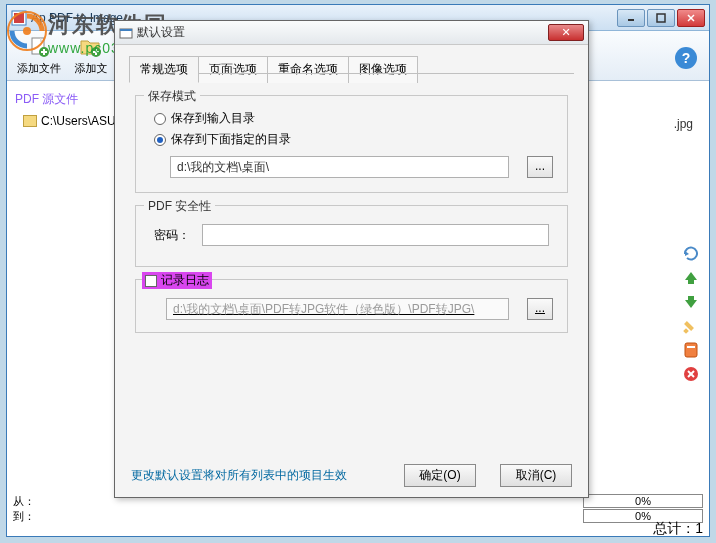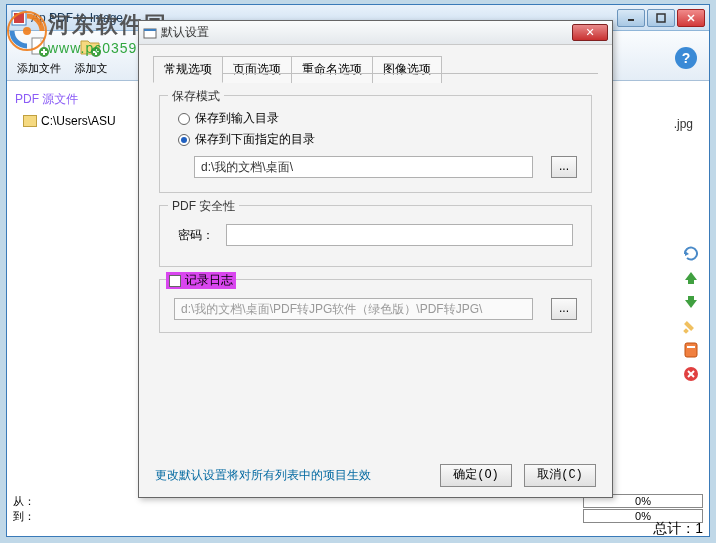--- a/index.html
+++ b/index.html
@@ -38,21 +38,21 @@
     .total-count { position: absolute; right: 6px; bottom: -4px; font-size: 14px; }
     
     
     .watermark { position: absolute; top: 10px; left: 6px; z-index: 5; pointer-events: none; opacity: 0.92; }
     .watermark-logo { width: 42px; height: 42px; float: left; }
     .watermark-text { display: inline-block; }
     .wm-cn { color: #4a4a4a; font-size: 22px; font-weight: bold; letter-spacing: 2px; }
     .wm-url { color: #20a030; font-size: 14px; letter-spacing: 1px; }
     
     
-    .dialog { position: absolute; top: 20px; left: 138px; width: 475px; height: 478px; background: #f4f4f4; border: 1px solid #666; box-shadow: 2px 2px 6px rgba(0,0,0,0.25); z-index: 10; }
+    .dialog { position: absolute; top: 20px; left: 114px; width: 475px; height: 478px; background: #f4f4f4; border: 1px solid #666; box-shadow: 2px 2px 6px rgba(0,0,0,0.25); z-index: 10; }
     .dlg-titlebar { height: 24px; background: linear-gradient(#fafcfc, #e4e8ec); border-bottom: 1px solid #c8c8c8; display: flex; align-items: center; padding: 0 4px; }
     .dlg-icon { width: 14px; height: 14px; margin-right: 4px; }
     .dlg-title { flex: 1; color: #333; }
     .dlg-close { width: 36px; height: 17px; background: linear-gradient(#e88a8a, #c83030); border: 1px solid #802020; border-radius: 2px; color: #fff; text-align: center; line-height: 14px; font-size: 11px; cursor: pointer; }
     
     .tab-strip { display: flex; padding: 10px 14px 0; border-bottom: 1px solid transparent; }
     .tab { padding: 4px 10px; border: 1px solid #c0c0c0; border-bottom: none; background: #f8f8f8; margin-right: -1px; cursor: pointer; position: relative; top: 1px; }
     .tab.active { background: #f4f4f4; border-bottom: 1px solid #f4f4f4; z-index: 2; }
     .tab-underline { position: absolute; left: 14px; right: 14px; top: 52px; border-top: 1px solid #c0c0c0; }
     
@@ -70,21 +70,21 @@
     .pw-row { display: flex; align-items: center; gap: 8px; padding: 6px 4px; }
     .pw-label { width: 40px; }
     .text-input { flex: 1; height: 22px; border: 1px solid #b0b0b0; background: #fff; padding: 0 6px; }
     
     .checkbox { width: 12px; height: 12px; border: 1px solid #666; background: #fff; display: inline-block; }
     .log-section { border: 1px solid #c8c8c8; padding: 12px 14px; margin-bottom: 12px; position: relative; }
     .log-head { position: absolute; top: -8px; left: 6px; background: #d946ef; padding: 0 3px; display: flex; align-items: center; gap: 4px; }
     
     .dlg-footer { position: absolute; bottom: 10px; left: 16px; right: 16px; display: flex; align-items: center; }
     .warning-text { color: #0369a1; flex: 1; }
-    .dlg-btn { width: 72px; height: 23px; border: 1px solid #8a8a8a; background: linear-gradient(#fafafa, #e0e0e0); text-align: center; line-height: 21px; cursor: pointer; margin-left: 12px; font-family: Liberation Mono, monospace; }
+    .dlg-btn { width: 72px; height: 23px; border: 1px solid #8a8a8a; background: linear-gradient(#fafafa, #e0e0e0); text-align: center; line-height: 21px; cursor: pointer; margin-left: 24px; }
   </style>
 </head>
 <body>
 
 <div class="main-window">
   <div class="titlebar">
     <svg class="title-icon" viewBox="0 0 16 16">
         <rect x="1" y="1" width="14" height="14" fill="#fff" stroke="#4080c0"></rect>
         <rect x="3" y="3" width="10" height="10" fill="#d04040"></rect>
       </svg>
@@ -235,21 +235,21 @@
         <span class="pw-label">密码：</span>
         <input class="text-input" type="password" style="">
       </div>
     </div>
 
     <div class="log-section">
       <div class="log-head">
         <span class="checkbox"></span>
         <span>记录日志</span>
       </div>
-      <div class="path-row" style="margin-left:0;">
+      <div class="path-row" style="margin-left:16px;text-decoration:underline;">
         <div class="path-input disabled">d:\我的文档\桌面\PDF转JPG软件（绿色版）\PDF转JPG\</div>
         <div class="browse-btn">...</div>
       </div>
     </div>
   </div>
 
   <div class="dlg-footer">
     <div class="warning-text">更改默认设置将对所有列表中的项目生效</div>
     <div class="dlg-btn">确定(O)</div>
     <div class="dlg-btn">取消(C)</div>

